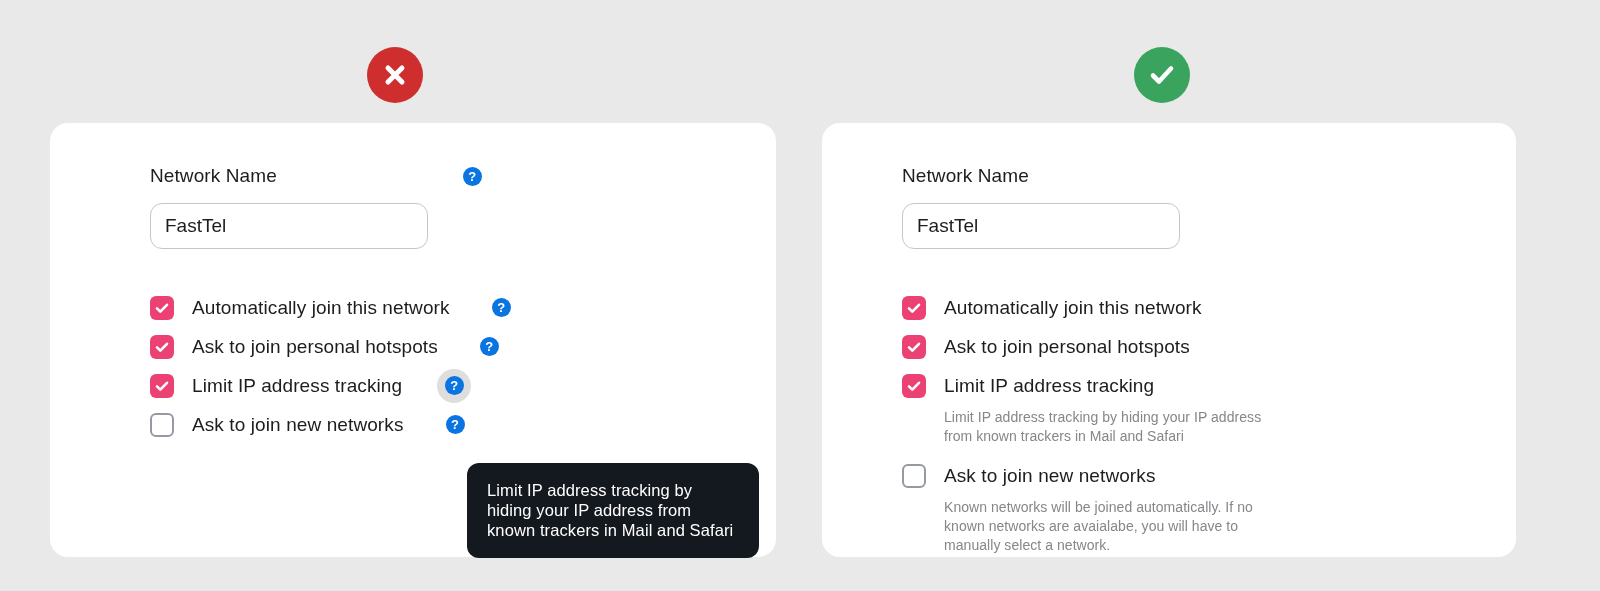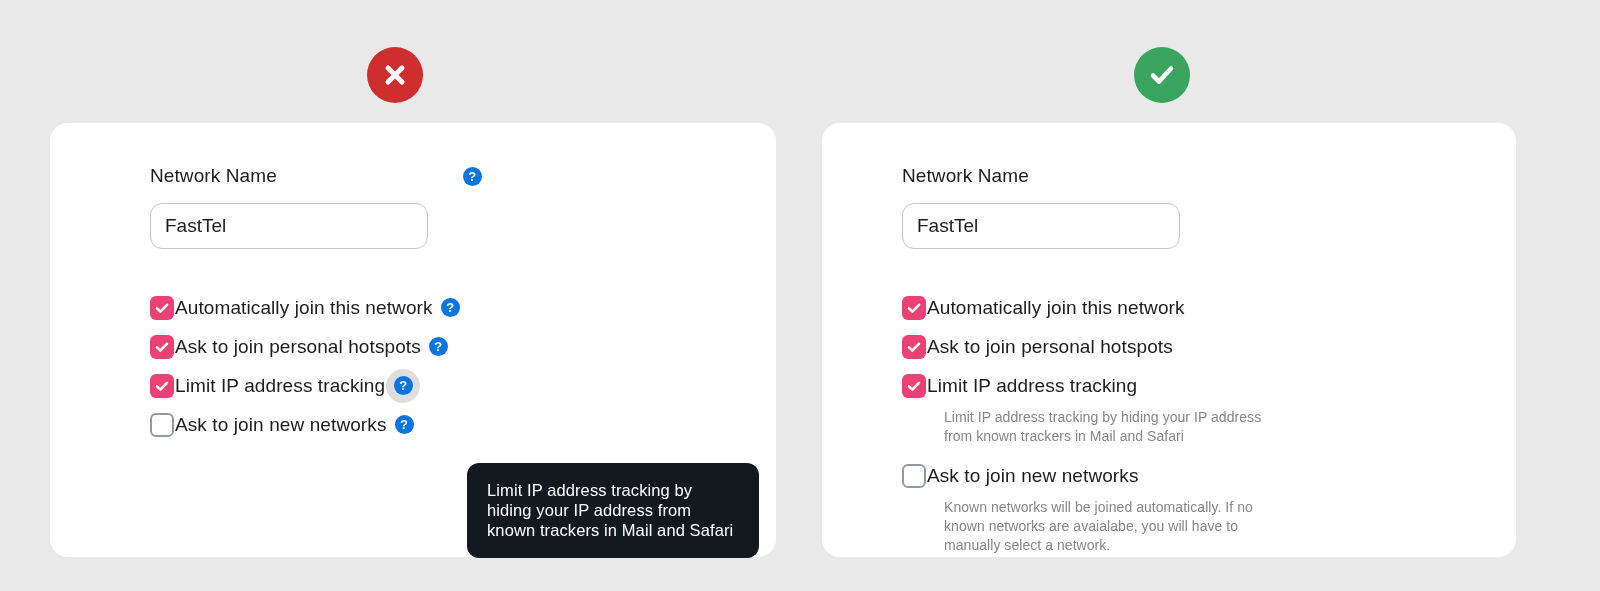--- a/index.html
+++ b/index.html
@@ -105,21 +105,21 @@
     margin: -7px -7px -7px -7px;
   }
 
   
   .checkbox-list-bad  { margin-top: 39px; }
   .checkbox-list-good { margin-top: 39px; }
 
   .cb-row {
     display: flex;
     align-items: center;
-    gap: 1px;
+    gap: 18px;
   }
   .cb-row-bad  { height: 39px; }
   .cb-row-good { height: 39px; }
 
   .cb {
     width: 24px;
     height: 24px;
     border-radius: 6px;
     flex: none;
     display: flex;

